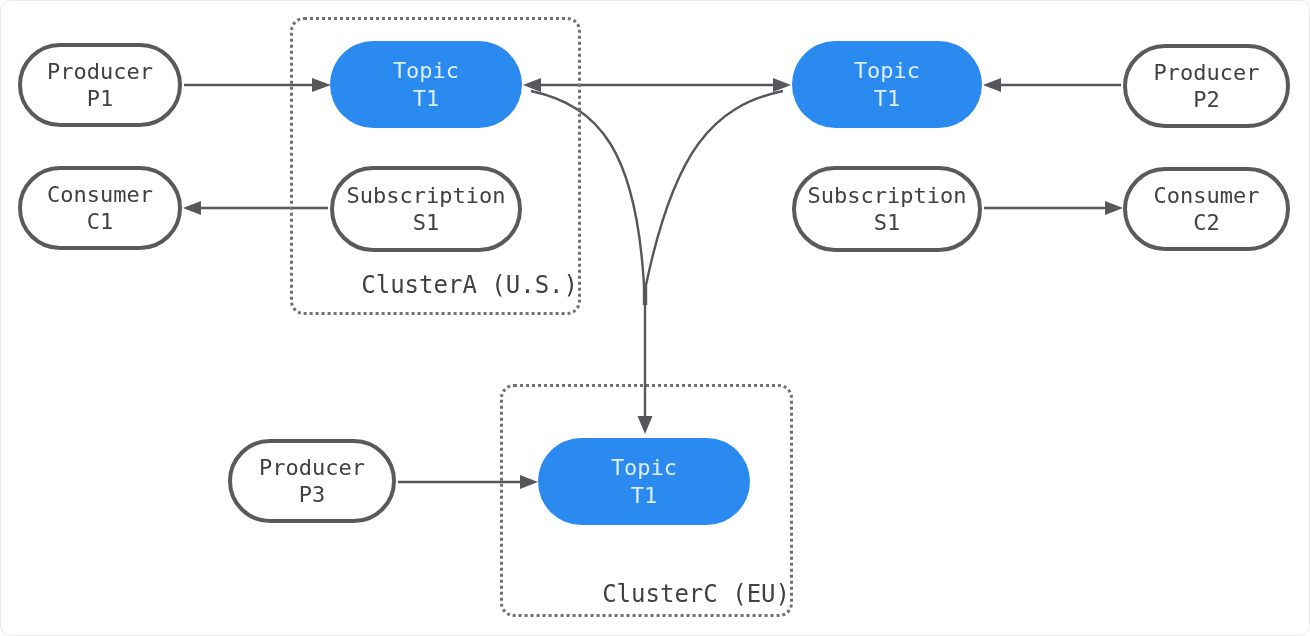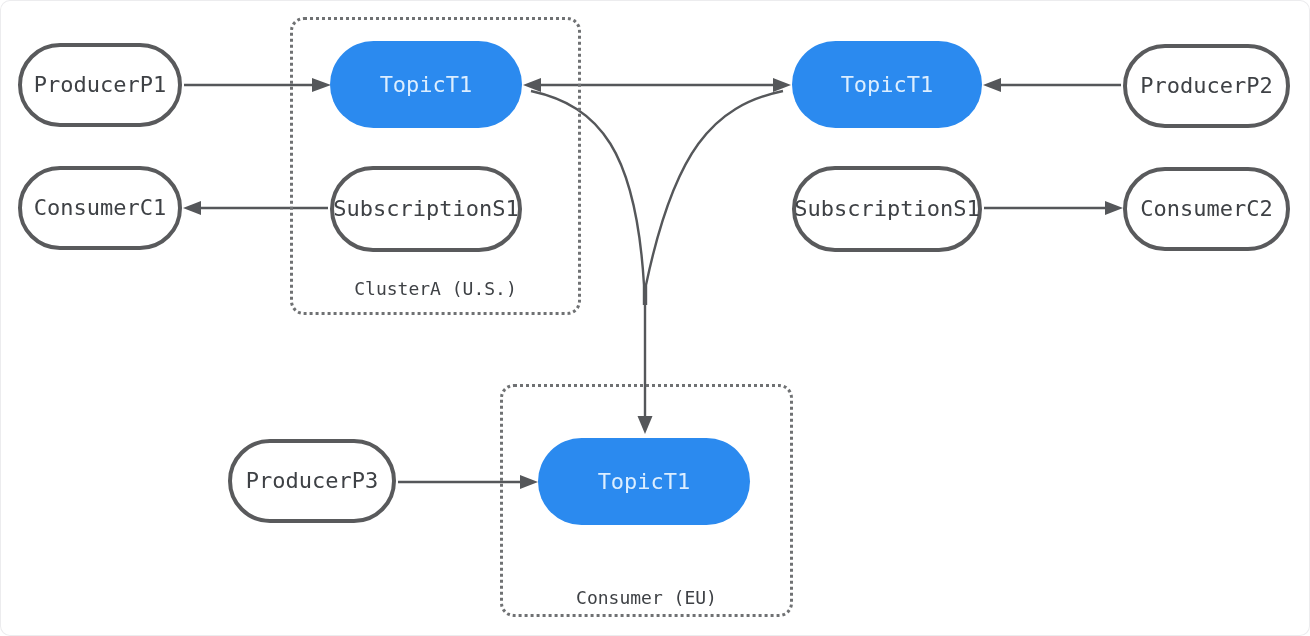--- a/index.html
+++ b/index.html
@@ -22,33 +22,33 @@
     font-family:"DejaVu Sans Mono","Liberation Mono",monospace;
   }
   .cluster{
     position:absolute;
     border:3px dotted var(--cluster-border);
     border-radius:14px;
     box-sizing:border-box;
   }
   .cluster-label{
     position:absolute;left:0;right:0;
-    text-align:center;
-    font-size:18px;
+    text-align:right;
+    font-size:24px;
     color:var(--node-text);
     letter-spacing:0;
     white-space:pre;
   }
   .node{
     position:absolute;
     box-sizing:border-box;
     background:#fff;
     border:4px solid var(--node-border);
     border-radius:44px;
-    display:flex;flex-direction:row;
+    display:flex;flex-direction:column;
     align-items:center;justify-content:center;
     font-size:22px;line-height:1.25;
     color:var(--node-text);
     text-align:center;
     white-space:pre;
   }
   .node.topic{
     background:var(--topic-fill);
     border:none;
     color:var(--topic-text);
@@ -88,21 +88,21 @@
     <path class="wire" d="M645 295 L645 416"></path>
     <polygon class="head" points="645,434 637.5,416 652.5,416"></polygon>
   </svg>
 
   <div class="cluster" style="left:290px;top:17px;width:291px;height:298px;">
     <div class="cluster-label" style="bottom:13px;">ClusterA (U.S.)</div>
   </div>
 
 
   <div class="cluster" style="left:500px;top:384px;width:293px;height:233px;">
-    <div class="cluster-label" style="bottom:6px;">Consumer (EU)</div>
+    <div class="cluster-label" style="bottom:6px;">ClusterC (EU)</div>
   </div>
 
   <div class="node" style="left:18px;top:43px;width:164px;height:84px;">
     <span>Producer</span>
     <span>P1</span>
   </div>
 
   <div class="node" style="left:18px;top:166px;width:164px;height:84px;">
     <span>Consumer</span>
     <span>C1</span>

